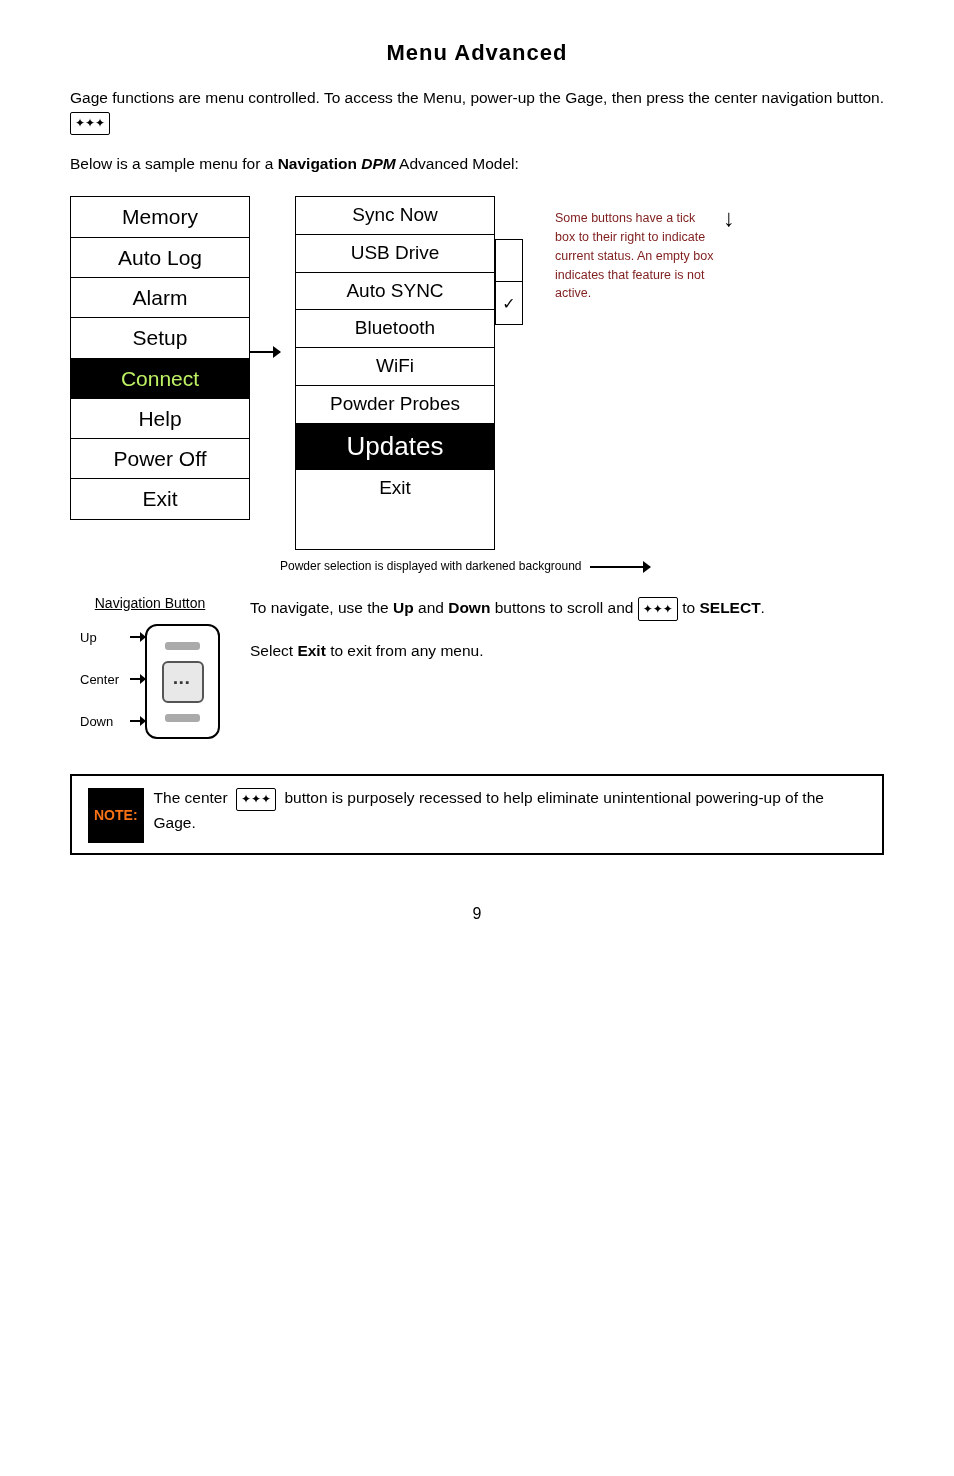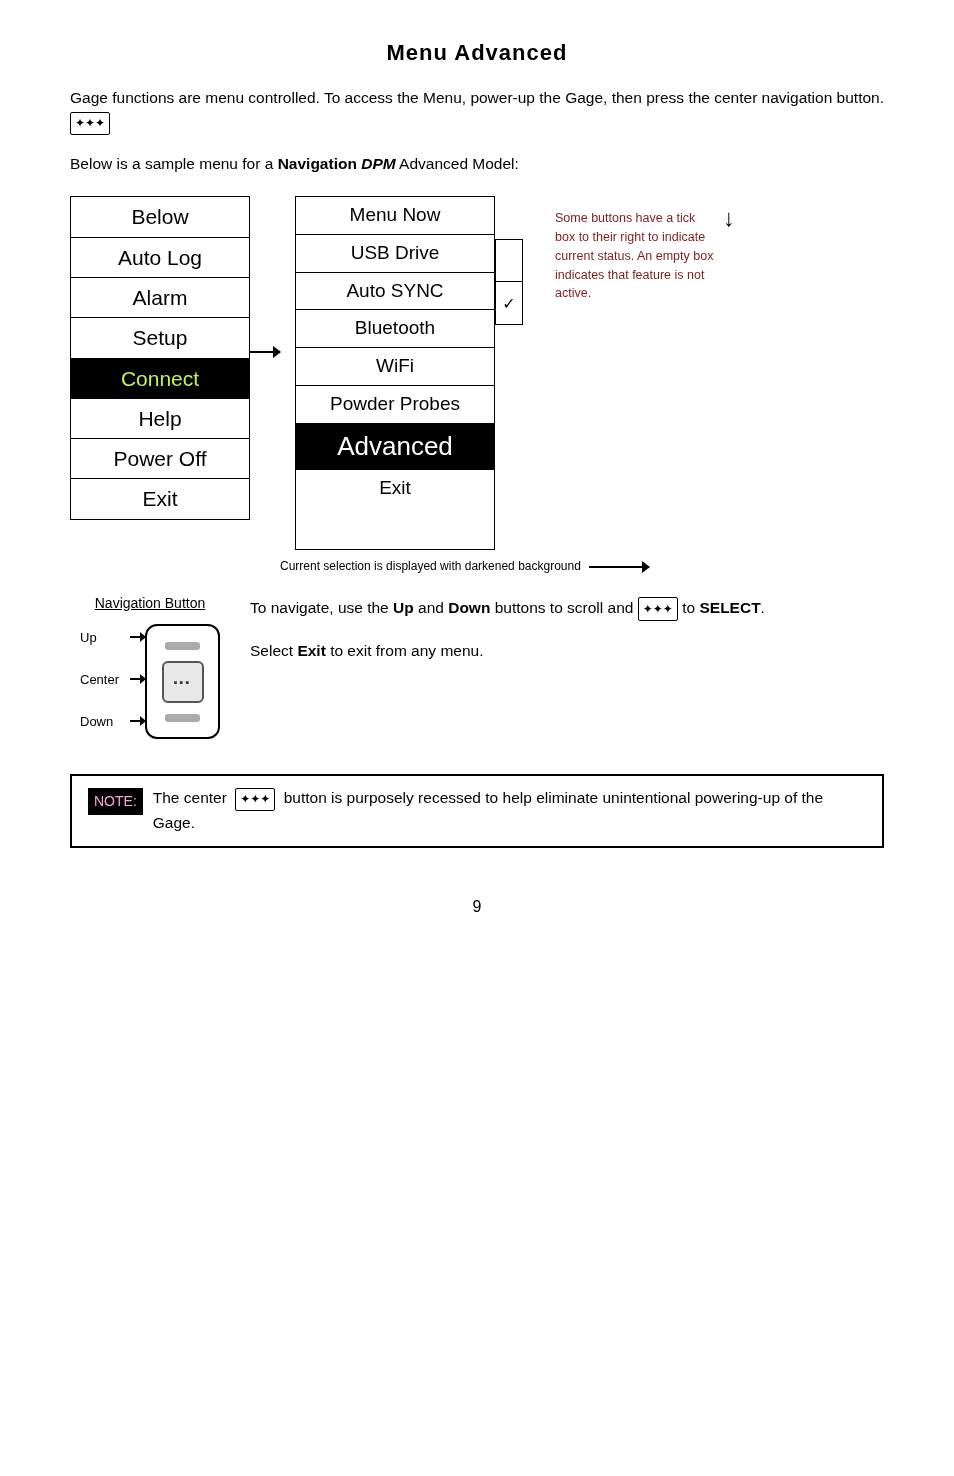--- a/index.html
+++ b/index.html
@@ -192,24 +192,24 @@
       line-height: 1.6;
       display: flex;
       flex-direction: row;
       align-items: flex-start;
       gap: 10px;
       margin-top: 20px;
     }
 
     .note-badge {
       background: #000;
-      color: #f9a8d4;
-      font-weight: normal;
+      color: #f97316;
+      font-weight: bold;
       font-size: 14px;
-      padding: 2px 6px;
+      padding: 16px 6px;
       flex-shrink: 0;
       margin-top: 2px;
     }
 
     .page-number {
       text-align: center;
       font-size: 16px;
       margin-top: 50px;
     }
 
@@ -288,48 +288,48 @@
   <span class="bold italic">DPM</span>
   <span> </span>
   <span>Advanced Model:</span>
 </p>
 
 <div class="diagram-container">
 
   <div class="menus-row">
 
     <div class="menu-left">
-      <div class="menu-item">Below</div>
+      <div class="menu-item">Memory</div>
       <div class="menu-item">Auto Log</div>
       <div class="menu-item">Alarm</div>
       <div class="menu-item">Setup</div>
       <div class="menu-item selected">Connect</div>
       <div class="menu-item">Help</div>
       <div class="menu-item">Power Off</div>
       <div class="menu-item">Exit</div>
     </div>
 
     <div class="arrow-connector">
       <div class="arrow-line"></div>
     </div>
 
     <div style="display:flex; flex-direction:column; margin-left:0;">
 
       <div style="display:flex; flex-direction:row; align-items:flex-start;">
         <div style="display:flex; flex-direction:column; align-items:flex-end; position:relative;">
 
           <div class="submenu-with-checkboxes">
             <div class="menu-right">
-              <div class="submenu-item">Menu Now</div>
+              <div class="submenu-item">Sync Now</div>
               <div class="submenu-item">USB Drive</div>
               <div class="submenu-item">Auto SYNC</div>
               <div class="submenu-item">Bluetooth</div>
               <div class="submenu-item">WiFi</div>
               <div class="submenu-item">Powder Probes</div>
-              <div class="submenu-item highlighted large">Advanced</div>
+              <div class="submenu-item highlighted large">Updates</div>
               <div class="submenu-item">Exit</div>
             </div>
 
             <div class="checkbox-area">
 
               <div style="height:43px; border-bottom:none;"></div>
 
               <div class="cb-box" style="border-top:1.5px solid #000;"></div>
 
               <div class="cb-box">✓</div>
@@ -345,21 +345,21 @@
 
         <div style="display:flex; flex-direction:column; margin-left:12px; padding-top:5px; max-width:200px;">
           <div style="display:flex; flex-direction:row; align-items:flex-start;">
             <div class="annotation-text">Some buttons have a tick box to their right to indicate current status. An empty box indicates that feature is not active.</div>
             <div style="margin-left:5px; margin-top:5px; font-size:24px; line-height:1;">↓</div>
           </div>
         </div>
       </div>
 
       <div class="lower-annotation" style="margin-top:8px; margin-left:0;">
-        <div class="lower-annotation-text">Current selection is displayed with darkened background</div>
+        <div class="lower-annotation-text">Powder selection is displayed with darkened background</div>
         <div class="lower-arrow">
           <div class="lower-arrow-line"></div>
         </div>
       </div>
 
     </div>
 
   </div>
 </div>
 

